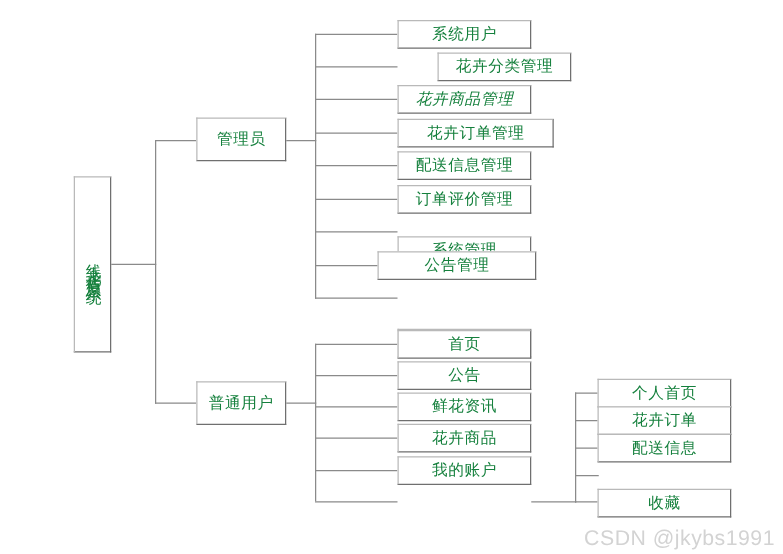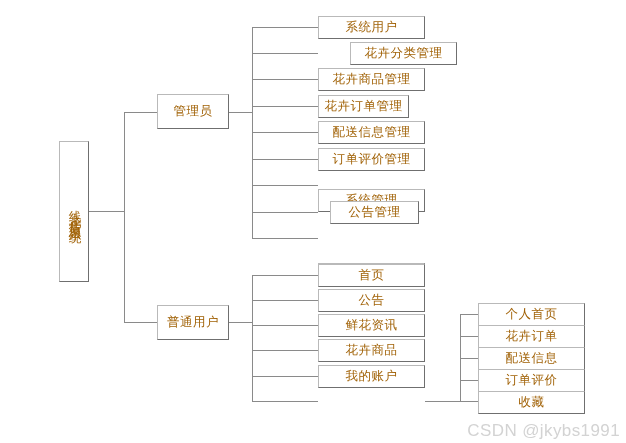--- a/index.html
+++ b/index.html
@@ -21,21 +21,21 @@
   
   .node {
     position: absolute;
     box-sizing: border-box;
     background: #ffffff;
     border: 1px solid #9a9a9a;
     border-top-color: #b9b9b9;
     border-left-color: #b9b9b9;
     border-right-color: #6f6f6f;
     border-bottom-color: #6f6f6f;
-    color: #a16207;
+    color: #15803d;
     font-size: 12.5px;
     letter-spacing: 0.5px;
     display: flex;
     align-items: center;
     justify-content: center;
     text-align: center;
     line-height: 1.1;
     white-space: nowrap;
   }
 
@@ -89,26 +89,26 @@
   <div class="line h" style="left:252px; top:79px;  width:66px;"></div>
   <div class="line h" style="left:252px; top:106px; width:66px;"></div>
   <div class="line h" style="left:252px; top:132px; width:66px;"></div>
   <div class="line h" style="left:252px; top:159px; width:66px;"></div>
   <div class="line h" style="left:252px; top:185px; width:66px;"></div>
   <div class="line h" style="left:252px; top:212px; width:66px;"></div>
   <div class="line h" style="left:252px; top:238px; width:66px;"></div>
 
   <div class="node" style="left:318px; top:16px;  width:107px; height:23px;">系统用户</div>
   <div class="node" style="left:318px; top:42px;  width:107px; height:23px;margin-left:32px;">花卉分类管理</div>
-  <div class="node" style="left:318px; top:68px;  width:107px; height:23px;">花卉商品管理</div>
-  <div class="node" style="left:318px; top:95px;  width:91px; height:23px;">花卉订单管理</div>
+  <div class="node" style="left:318px; top:68px;  width:107px; height:23px;font-style:italic;">花卉商品管理</div>
+  <div class="node" style="left:318px; top:95px;  width:125px; height:23px;">花卉订单管理</div>
   <div class="node" style="left:318px; top:121px; width:107px; height:23px;">配送信息管理</div>
   <div class="node" style="left:318px; top:148px; width:107px; height:23px;">订单评价管理</div>
   <div class="node" style="left:318px; top:174px; width:107px; height:23px;margin-top:15px;">系统管理</div>
-  <div class="node" style="left:330px; top:201px; width:89px; height:23px;">公告管理</div>
+  <div class="node" style="left:302px; top:201px; width:127px; height:23px;">公告管理</div>
   <div class="node" style="left:318px; top:227px; width:107px; height:23px;margin-top:36px;">资源管理</div>
 
   <div class="node" style="left:157px; top:305px; width:72px; height:35px;">普通用户</div>
 
   <div class="line h" style="left:229px; top:322px; width:24px;"></div>
   <div class="line v" style="left:252px; top:275px; height:126px;"></div>
 
   <div class="line h" style="left:252px; top:275px; width:66px;"></div>
   <div class="line h" style="left:252px; top:300px; width:66px;"></div>
   <div class="line h" style="left:252px; top:325px; width:66px;"></div>
@@ -127,18 +127,17 @@
 
   <div class="line h" style="left:460px; top:314px; width:19px;"></div>
   <div class="line h" style="left:460px; top:336px; width:19px;"></div>
   <div class="line h" style="left:460px; top:358px; width:19px;"></div>
   <div class="line h" style="left:460px; top:380px; width:19px;"></div>
   <div class="line h" style="left:460px; top:401px; width:19px;"></div>
 
   <div class="node" style="left:478px; top:303px; width:107px; height:23px;">个人首页</div>
   <div class="node" style="left:478px; top:325px; width:107px; height:23px;">花卉订单</div>
   <div class="node" style="left:478px; top:347px; width:107px; height:23px;">配送信息</div>
-  <div class="node" style="left:478px; top:369px; width:107px; height:23px;">订单评价</div>
   <div class="node" style="left:478px; top:391px; width:107px; height:23px;">收藏</div>
 
   <div class="watermark">CSDN @jkybs1991</div>
 
 </div>
 
 </body></html>

